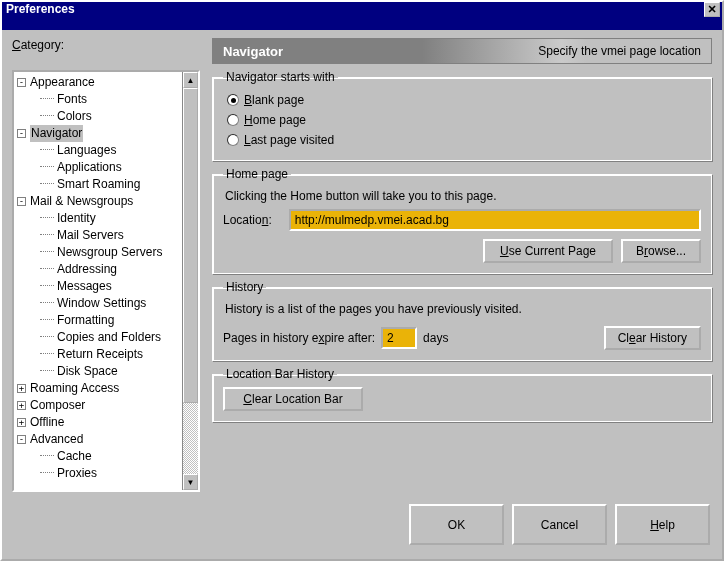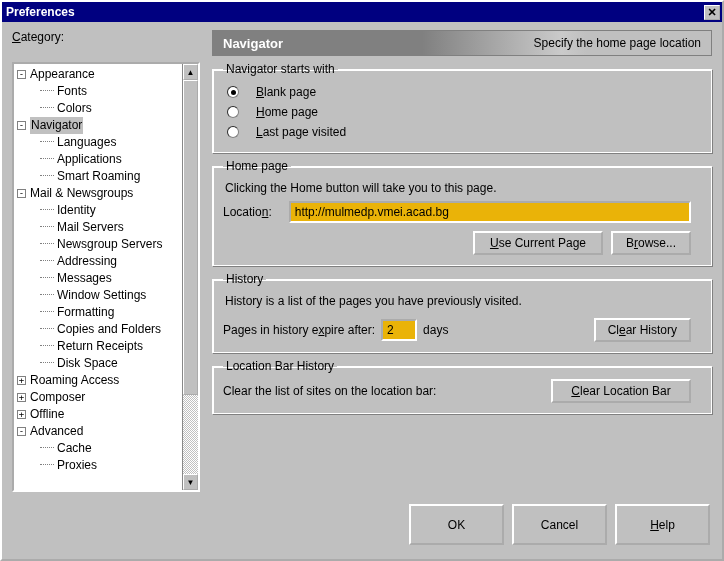--- a/index.html
+++ b/index.html
@@ -16,23 +16,22 @@
     width: 724px;
     height: 561px;
     border: 2px outset #fff;
     background: #c0c0c0;
     display: flex;
     flex-direction: column;
   }
   .titlebar {
     background: #000080;
     color: #fff;
-    height: 20px;
-    display: flex;
-    align-items: center;
+    height: 28px;
+    display: flex;
     justify-content: space-between;
     padding: 0 2px 0 4px;
     font-weight: bold;
   }
   .titlebar .close {
     width: 16px;
     height: 15px;
     background: #c0c0c0;
     border: 1px outset #fff;
     display: flex;
@@ -164,31 +163,31 @@
   .header-bar .desc {
     font-size: 12px;
     color: #000;
   }
   fieldset {
     border: 1px solid #fff;
     border-top-color: #808080;
     border-left-color: #808080;
     box-shadow: 1px 1px 0 #fff inset, 1px 1px 0 #808080;
     margin: 0;
-    padding: 6px 20px 10px 10px;
+    padding: 6px 10px 10px 10px;
   }
   fieldset { border: 1px groove #fff; }
   legend {
     padding: 0 3px;
     font-size: 12px;
   }
   .radio-row {
     display: flex;
     align-items: center;
-    gap: 17px;
+    gap: 5px;
     padding: 1px 0 1px 4px;
     line-height: 18px;
   }
   .radio {
     width: 12px; height: 12px;
     border-radius: 50%;
     background: #fff;
     border: 1px inset #808080;
     display: inline-flex;
     align-items: center;
@@ -385,21 +384,21 @@
           <div class="sb-btn">
               <span>▼</span>
             </div>
         </div>
       </div>
     </div>
 
     <div class="right-col">
       <div class="header-bar">
         <span class="title">Navigator</span>
-        <span class="desc">Specify the home page location</span>
+        <span class="desc">Specify the vmei page location</span>
       </div>
 
       <fieldset>
         <legend>Navigator starts with</legend>
         <div id="starts-opts">
             <div class="radio-row">
               <span class="radio">
                 <span class="dot"></span>
               </span>
               <span><span></span><span class="u">B</span><span>lank page</span></span>
@@ -437,21 +436,20 @@
             <input class="text-input small-input" value="2" style="">
             <span>days</span>
           </div>
           <button class="btn" style="min-width:95px"><span>Cl</span><span class="u">e</span><span>ar History</span></button>
         </div>
       </fieldset>
 
       <fieldset>
         <legend>Location Bar History</legend>
         <div class="loc-row">
-          <span>Clear the list of sites on the location bar:</span>
           <button class="btn" style="min-width:140px"><span class="u">C</span><span>lear Location Bar</span></button>
         </div>
       </fieldset>
     </div>
   </div>
 
   <div class="footer">
     <button class="btn">OK</button>
     <button class="btn">Cancel</button>
     <button class="btn"><span class="u">H</span><span>elp</span></button>

